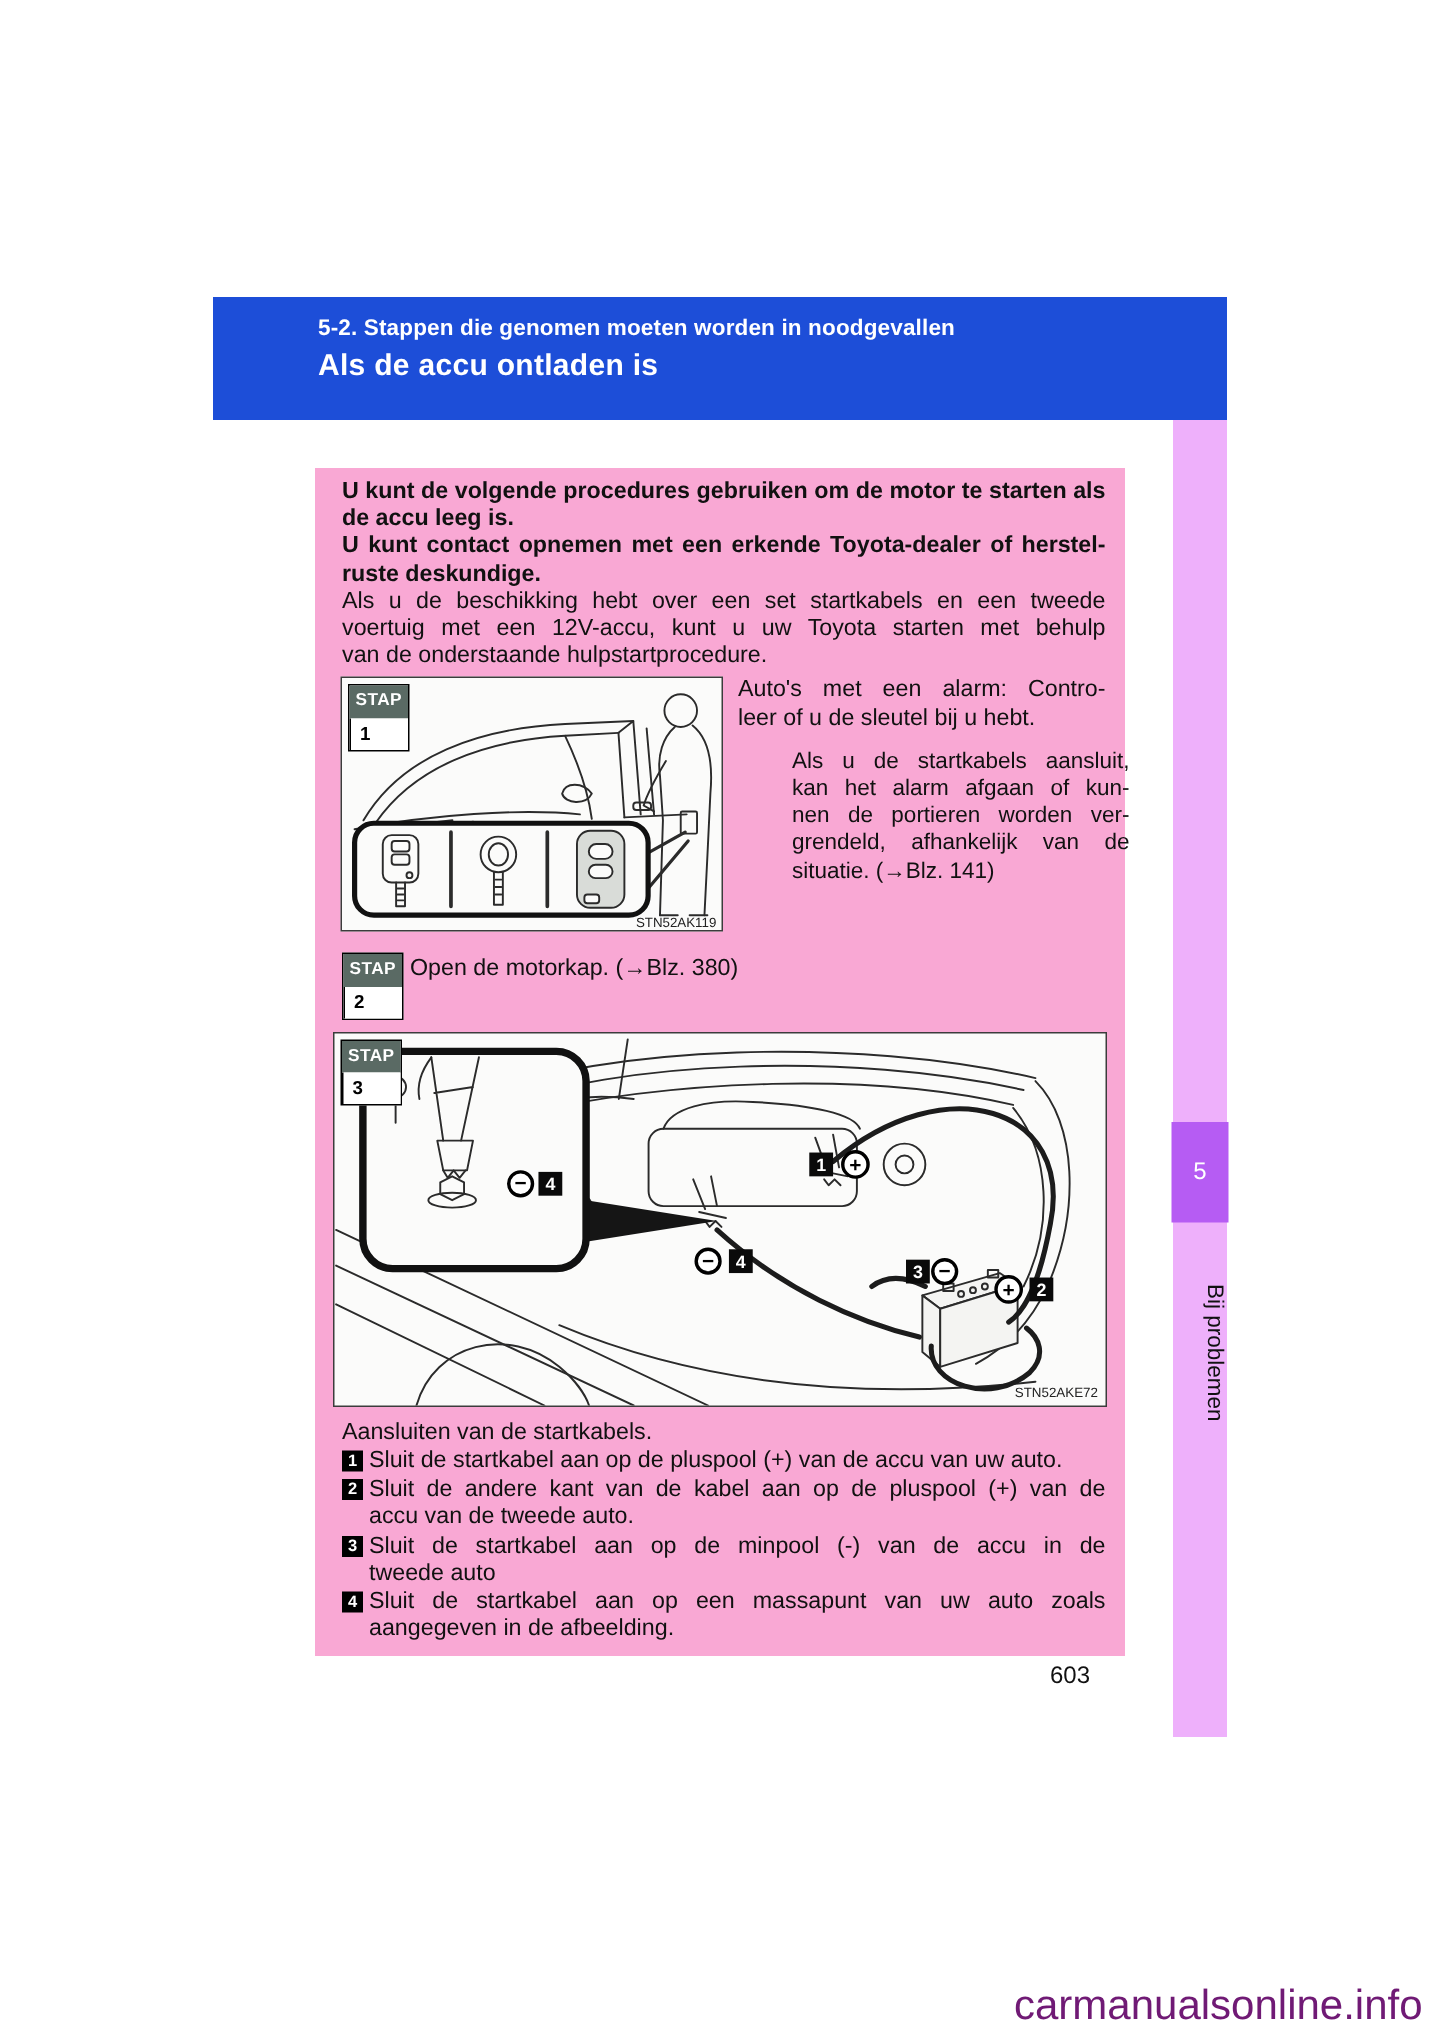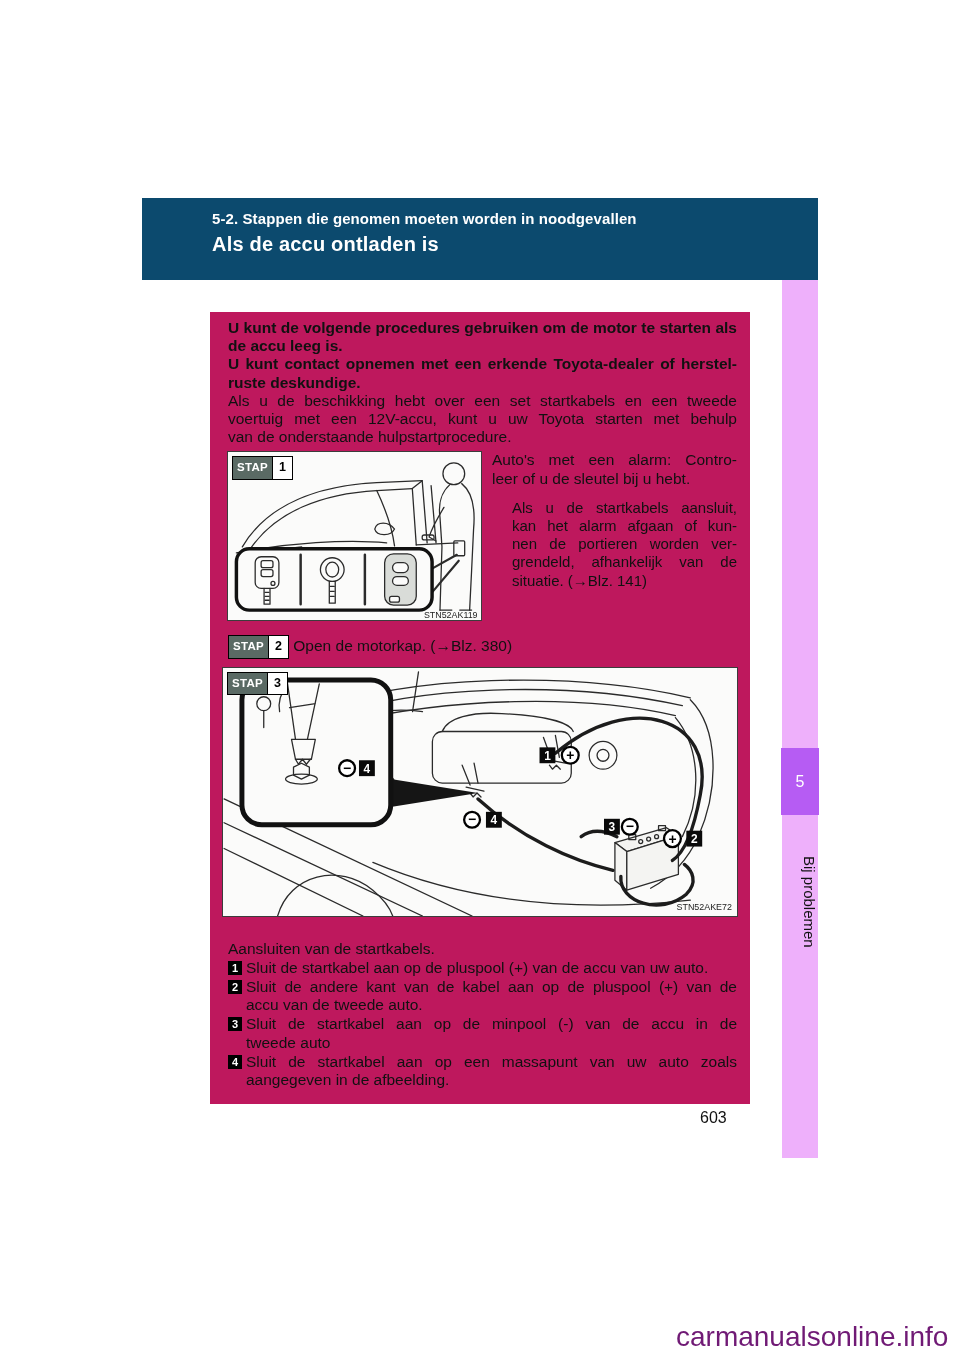--- a/index.html
+++ b/index.html
@@ -3,58 +3,58 @@
 <meta charset="utf-8">
 <style>
   html,body { margin:0; padding:0; }
   body {
     width:960px; height:1358px; position:relative; overflow:hidden;
     background:#ffffff; color:#111;
     font-family:"Liberation Sans", sans-serif;
   }
 
   
-  .banner { position:absolute; left:142px; top:198px; width:676px; height:82px; background:#0c4a6e; color:#fff;text-align:center; }
+  .banner { position:absolute; left:142px; top:198px; width:676px; height:82px; background:#1d4ed8; color:#fff;text-align:center; }
   .banner-section { position:absolute; left:70px; top:12px; font-size:15px; font-weight:bold; letter-spacing:.1px; }
   .banner-title   { position:absolute; left:70px; top:35px; font-size:20px; font-weight:bold; letter-spacing:.2px; }
 
   
   .side-strip { position:absolute; left:782px; top:280px; width:36px; height:878px; background:#eeb0fb; }
   .side-tab   { position:absolute; left:781px; top:748px; width:38px; height:67px; background:#b65cf3; color:#fff;
                 font-size:16px; display:flex; align-items:center; justify-content:center; }
   .side-label { position:absolute; left:782px; top:822px; width:36px; height:160px; display:flex; justify-content:center;
                 writing-mode:vertical-rl; font-size:15px; color:#111; }
 
   
-  .content { position:absolute; left:210px; top:312px; width:540px; height:792px; background:#be185d; }
+  .content { position:absolute; left:210px; top:312px; width:540px; height:792px; background:#f9a8d4; }
   .content-inner { padding:7px 13px 0 18px; font-size:15.5px; line-height:18.2px; }
 
   .jl { text-align:justify; text-align-last:justify; }
   .jl.last { text-align-last:auto; }
   .para-bold { font-weight:bold; }
 
   
-  .stap-badge { display:inline-flex; border:1px solid #000; background:#fff; vertical-align:1px; }
+  .stap-badge { display:inline-flex; border:1px solid #000; background:#fff; vertical-align:1px;flex-direction:column; }
   .stap-word  { background:#5a6a64; color:#fff; font-size:11.5px; font-weight:bold; padding:1px 4px 2px; letter-spacing:.3px; }
   .stap-num   { background:#fff; color:#000; font-size:12.5px; font-weight:bold; padding:1px 6px 2px; border-left:1px solid #000; }
   .fig .stap-badge { position:absolute; top:4px; left:4px; z-index:2; }
 
   
   .fig { background:#fbfbfa; border:1.5px solid #3c3c3c; position:relative; box-sizing:border-box; }
   .step1-row  { position:relative; height:176px; margin-top:3px; }
   .fig1       { position:absolute; left:-1px; top:2px; width:255px; height:170px; }
   .step1-text { position:absolute; left:264px; top:2px; width:245px; }
-  .note-body  { margin-left:20px; margin-top:11px; font-size:15px; width:225px; }
+  .note-body  { margin-left:36px; margin-top:11px; font-size:15px; width:225px; }
   .step2-line { margin-top:10px; }
   .fig2       { margin-left:-6px; margin-top:8px; width:516px; height:250px; }
   .fig svg    { position:absolute; left:0; top:0; width:100%; height:100%; }
   .figcap     { font-size:9px; fill:#222; }
 
   
-  .list-sec    { margin-top:23px; }
+  .list-sec    { margin-top:8px; }
   .list-item   { position:relative; padding-left:18px; margin-top:1px; }
   .list-marker { position:absolute; left:0; top:2px; width:14px; height:14px; background:#000; color:#fff;
                  font-size:11px; font-weight:bold; text-align:center; line-height:14px; }
 
   
   .page-num  { position:absolute; left:700px; top:1109px; width:72px; text-align:left; font-size:16px; color:#111; }
   .watermark { position:absolute; left:676px; top:1321px; font-size:28px; color:#701a75; }
 
   
   .sk  { fill:none; stroke:#2b2b2b; stroke-width:1.3; stroke-linecap:round; stroke-linejoin:round; }

